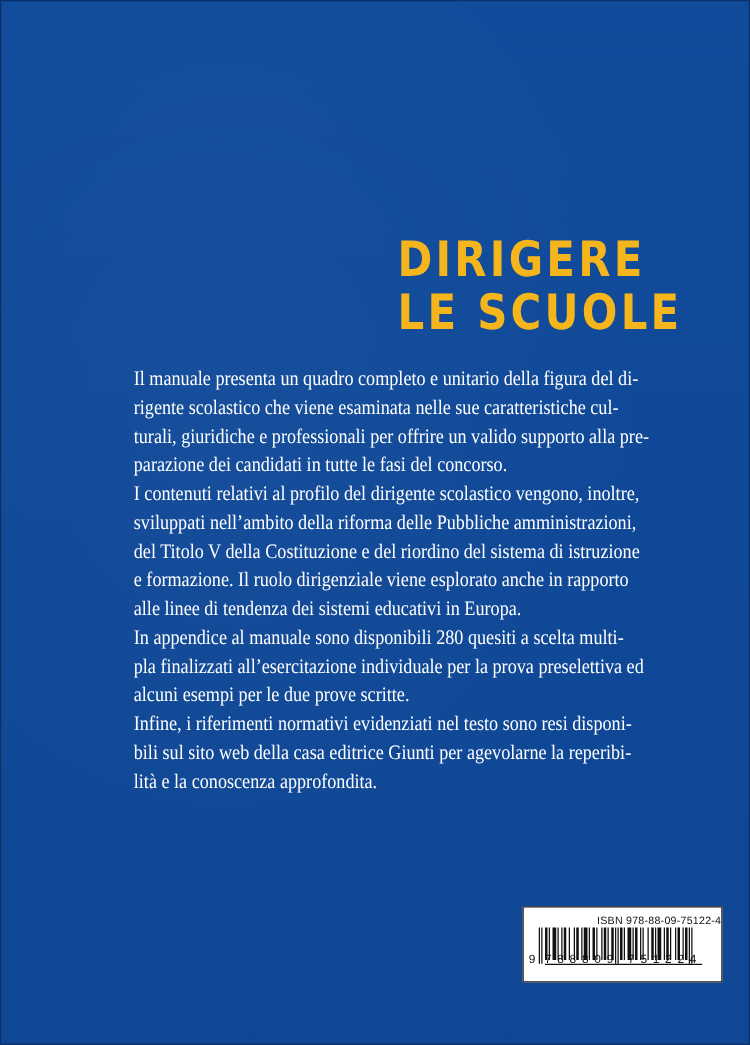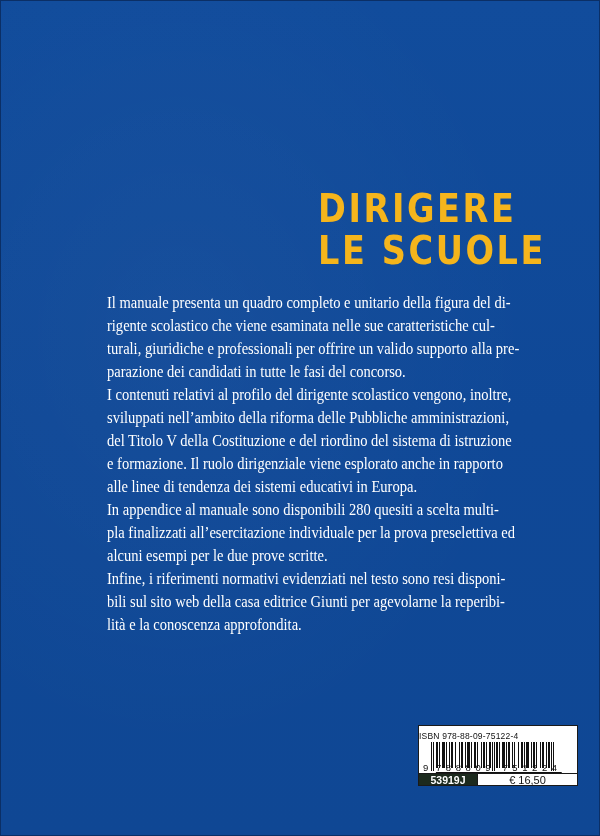--- a/index.html
+++ b/index.html
@@ -64,21 +64,21 @@
       height: 61px;
       background: #ffffff;
       border: 1px solid #1a1a1a;
       box-sizing: border-box;
     }
     .isbn-label {
       position: absolute;
       left: 0;
       right: 0;
       top: 5px;
-      text-align: left;
+      text-align: right;
       font-family: "Liberation Sans", sans-serif;
       font-size: 8.5px;
       color: #111;
       letter-spacing: 0.2px;
     }
     .bars {
       position: absolute;
       left: 12px;
       top: 16px;
       width: 138px;
@@ -257,19 +257,15 @@
         <span class="gap" style="width:1px"></span>
         <span style="width:2px"></span>
       <span class="gap" style="width:1px"></span>
         <span class="guard" style="width:1px"></span>
         <span class="gap" style="width:1px"></span>
         <span class="guard" style="width:1px"></span>
     </div>
     <div class="ean-digits">
       <span class="lead">9</span><span>788809 751224</span>
     </div>
-    <div class="price-row">
-      <div class="code-cell">53919J</div>
-      <div class="price-cell">€ 16,50</div>
-    </div>
   </div>
 
 </div>
 
 </body></html>

